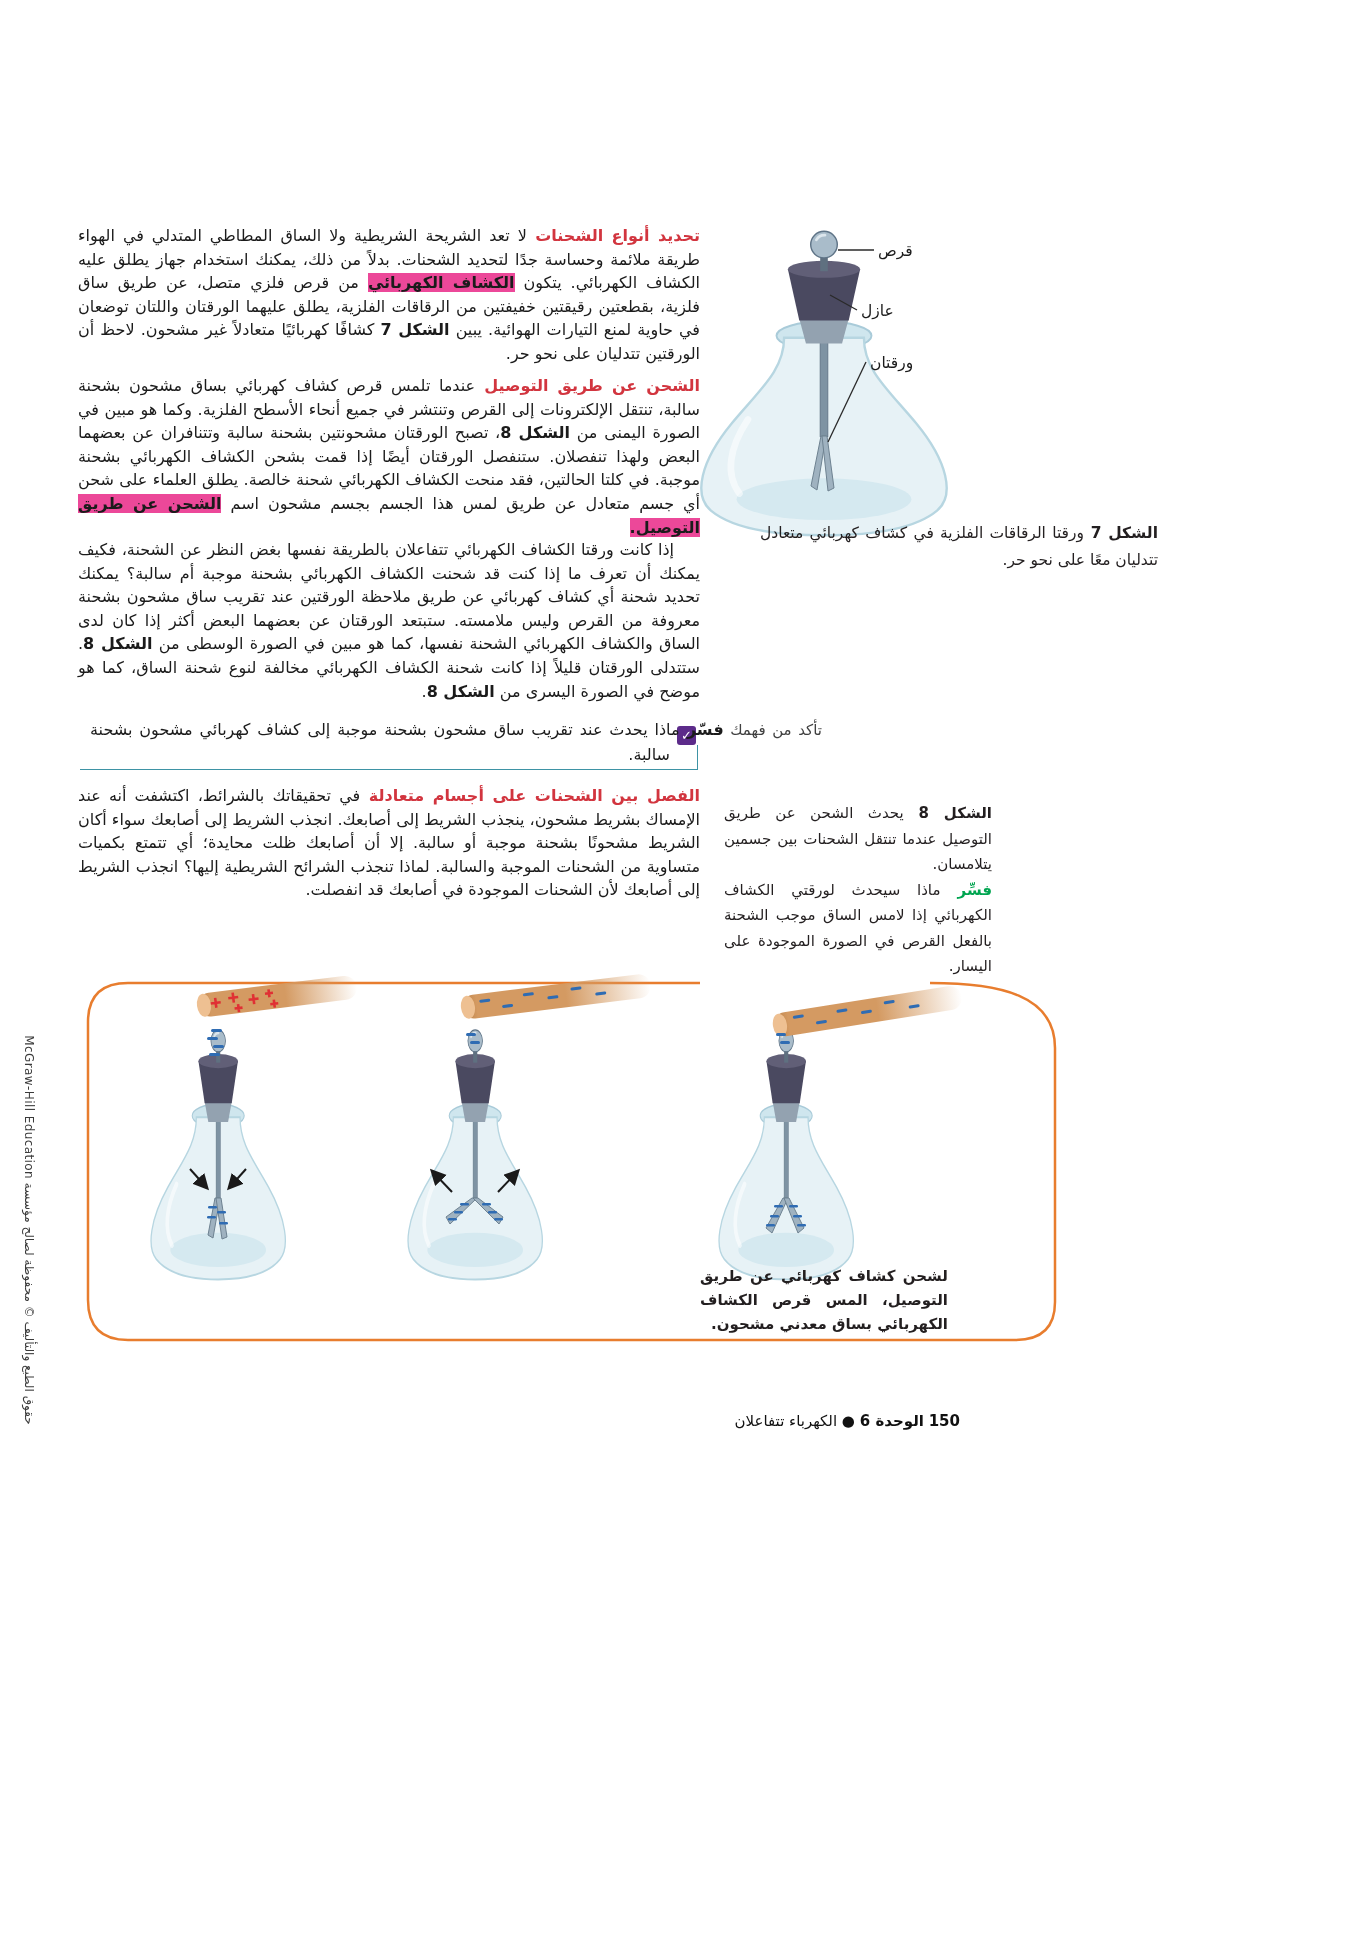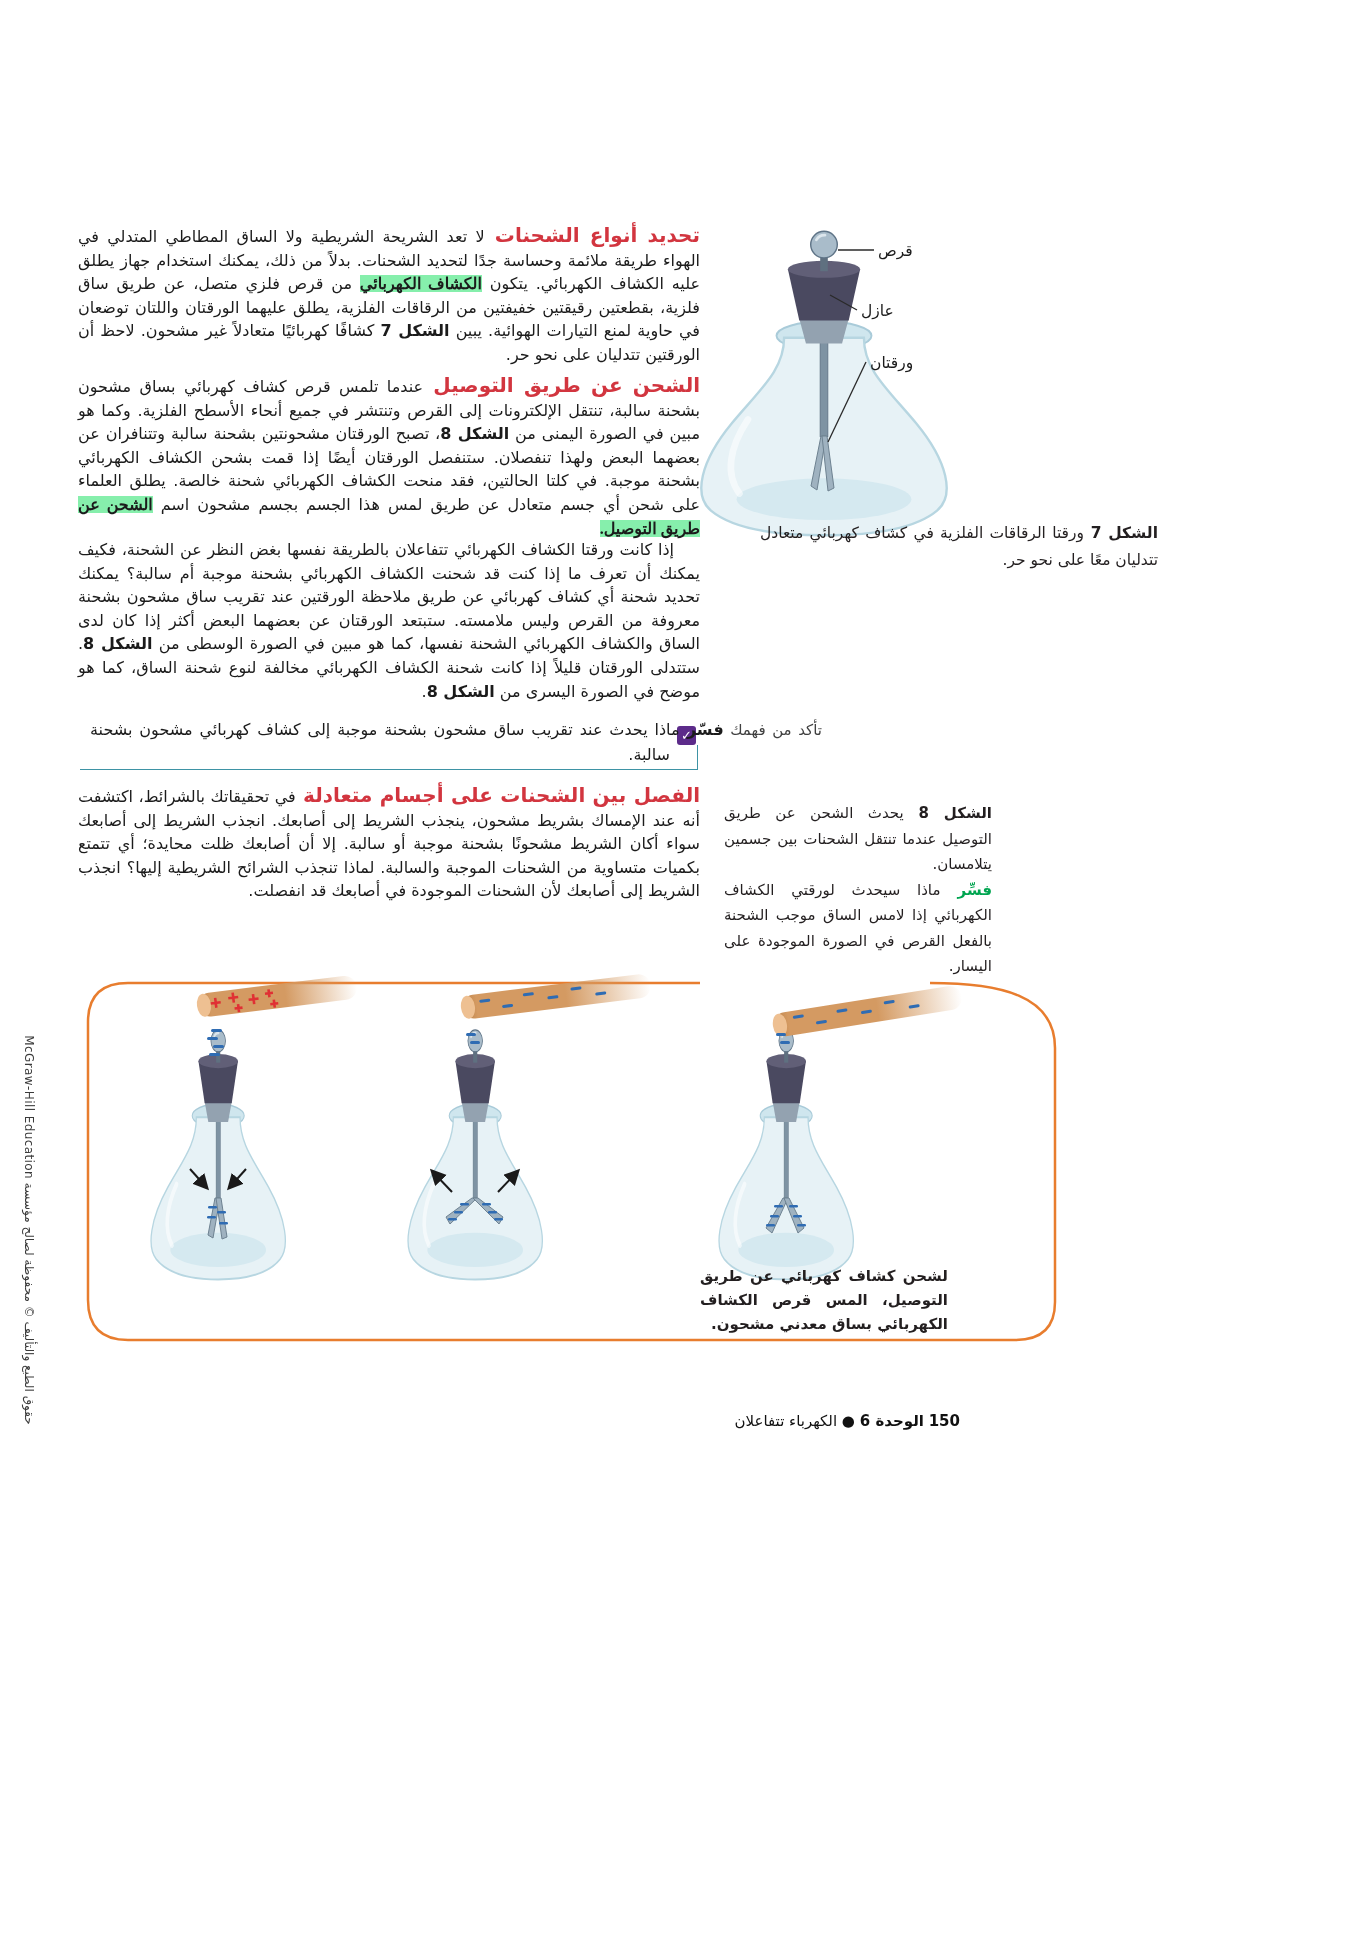--- a/index.html
+++ b/index.html
@@ -1,21 +1,21 @@
 <!DOCTYPE html>
 <html lang="ar"><head>
 <meta charset="utf-8">
 <style>
   html,body{margin:0;padding:0;background:#9a9a9a;}
   .page{position:relative;width:1361px;height:1940px;background:#ffffff;margin:0 auto;
         font-family:"DejaVu Sans",sans-serif;overflow:hidden;}
   .abs{position:absolute;}
   .body-text{direction:rtl;text-align:justify;font-size:16px;line-height:23.6px;color:#1b1b1b;}
-  .r-red-head{color:#d2353f;font-weight:bold;font-size:20px;line-height:23.6px;}
-  .r-hl{background:#86efac;font-weight:bold;font-family:Liberation Serif, serif;}
+  .r-red-head{color:#d2353f;font-weight:bold;font-size:16px;line-height:23.6px;}
+  .r-hl{background:#ec4899;font-weight:bold;}
   .r-b{font-weight:bold;}
   .r-magenta{color:#404040;font-weight:normal;font-size:15px;line-height:23.6px;}
   .r-green{color:#00a550;font-weight:bold;}
   .cap{direction:rtl;text-align:justify;color:#231f20;}
   .fig7cap{font-size:15.5px;line-height:26.5px;}
   .fig8cap{font-size:15px;line-height:25.5px;}
   .boxcap{font-size:15px;line-height:24px;}
   .check-item{direction:rtl;text-align:justify;font-size:16px;line-height:23.6px;color:#1b1b1b;
               padding-right:152px;text-indent:-152px;}
   .checkbox{background:#5c2b8a;border-radius:3px;color:#fff;font-size:13px;font-weight:bold;

